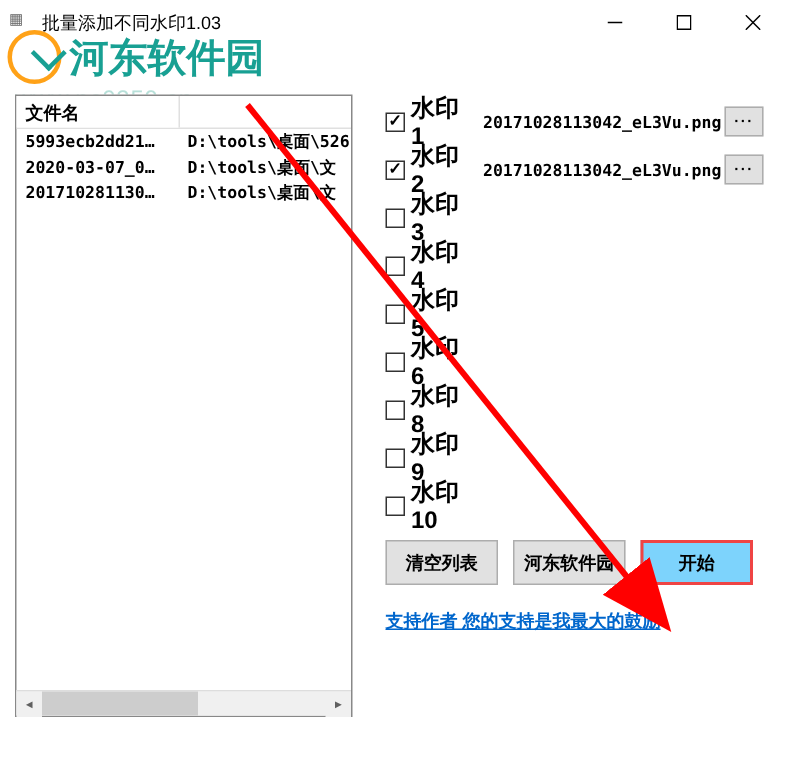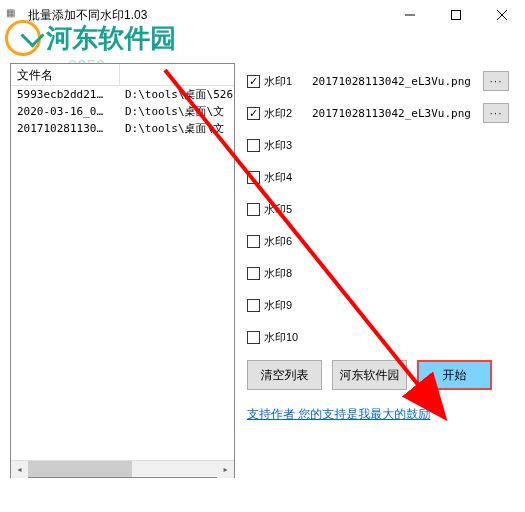--- a/index.html
+++ b/index.html
@@ -12,21 +12,21 @@
     .win-btn { width: 46px; height: 30px; display: flex; align-items: center; justify-content: center; color: #000; cursor: pointer; }
     .win-btn svg { width: 10px; height: 10px; }
     
     .watermark-logo { position: absolute; top: 20px; left: 5px; z-index: 1; opacity: 0.9; }
     .logo-img { display: inline-block; }
     .logo-circle { width: 36px; height: 36px; border: 3px solid #ff9800; border-radius: 50%; position: relative; display: inline-block; vertical-align: middle; }
     .logo-circle::before { content: ""; position: absolute; width: 14px; height: 14px; border: 3px solid #009688; border-top: none; border-left: none; transform: rotate(45deg); top: 4px; left: 16px; }
     .logo-text { display: inline-block; font-size: 26px; font-weight: bold; color: #009688; vertical-align: middle; font-family: "KaiTi", serif; margin-left: 2px; }
     .watermark-url { position: absolute; top: 58px; left: 10px; font-size: 16px; color: #b8e0d9; z-index: 1; font-family: Arial; letter-spacing: 0.5px; }
     
-    .main { position: relative; padding: 0 10px; display: flex; gap: 12px; z-index: 2; }
+    .main { position: relative; padding: 0 10px; display: flex; gap: 22px; z-index: 2; font-weight: bold; }
     
     .left-panel { width: 225px; margin-top: 33px; }
     .list-container { border: 1px solid #888; height: 415px; background: #fff; display: flex; flex-direction: column; }
     .list-header { display: flex; height: 22px; border-bottom: 1px solid #e0e0e0; }
     .list-header-col { padding: 3px 6px; font-size: 12px; background: #fff; }
     .col-name { width: 108px; }
     .col-sep { width: 1px; background: #e0e0e0; }
     .col-path { flex: 1; }
     .list-body { flex: 1; overflow: hidden; }
     .list-row { display: flex; height: 17px; line-height: 17px; }
@@ -35,21 +35,21 @@
     .cell-path { flex: 1; }
     .scrollbar-h { height: 17px; background: #f0f0f0; display: flex; border-top: 1px solid #ddd; }
     .scroll-arrow { width: 17px; height: 17px; background: #f0f0f0; display: flex; align-items: center; justify-content: center; color: #606060; font-size: 8px; }
     .scroll-track { flex: 1; background: #f0f0f0; position: relative; }
     .scroll-thumb { position: absolute; left: 0; width: 55%; height: 100%; background: #cdcdcd; }
     
     .right-panel { flex: 1; margin-top: 36px; padding-right: 6px; }
     .wm-row { display: flex; align-items: center; height: 30px; margin-bottom: 2px; }
     .cb { width: 13px; height: 13px; border: 1px solid #333; margin-right: 4px; display: flex; align-items: center; justify-content: center; cursor: pointer; }
     .cb.checked::after { content: "✓"; font-size: 11px; line-height: 10px; color: #000; }
-    .wm-label { font-size: 11px; width: 40px; }
+    .wm-label { font-size: 16px; width: 40px; }
     .wm-file { font-size: 11px; font-family: "SimSun", monospace; margin-left: 8px; flex: 1; }
     .browse-btn { width: 26px; height: 20px; border: 1px solid #adadad; background: #e1e1e1; font-size: 10px; cursor: pointer; display: flex; align-items: center; justify-content: center; letter-spacing: 1px; }
     
     .btn-row { display: flex; gap: 10px; margin-top: 8px; justify-content: flex-start; }
     .action-btn { width: 75px; height: 30px; border: 1px solid #adadad; background: #e1e1e1; font-size: 12px; cursor: pointer; display: flex; align-items: center; justify-content: center; }
     .action-btn.highlighted { border: 2px solid #ef4444; background: #7dd3fc; }
     
     .support-link { margin-top: 16px; text-align: left; font-size: 12px; }
     .support-link a { color: #0066cc; text-decoration: underline; cursor: pointer; }
     
@@ -93,21 +93,21 @@
       <div class="list-header">
         <div class="list-header-col col-name">文件名</div>
         <div class="col-sep"></div>
       </div>
       <div class="list-body">
         <div class="list-row">
           <div class="list-cell cell-name">5993ecb2dd21…</div>
           <div class="list-cell cell-path">D:\tools\桌面\526</div>
         </div>
         <div class="list-row">
-          <div class="list-cell cell-name">2020-03-16_0…</div>
+          <div class="list-cell cell-name">2020-03-07_0…</div>
           <div class="list-cell cell-path">D:\tools\桌面\文</div>
         </div>
         <div class="list-row">
           <div class="list-cell cell-name">201710281130…</div>
           <div class="list-cell cell-path">D:\tools\桌面\文</div>
         </div>
       </div>
       <div class="scrollbar-h">
         <div class="scroll-arrow">◂</div>
         <div class="scroll-track">

